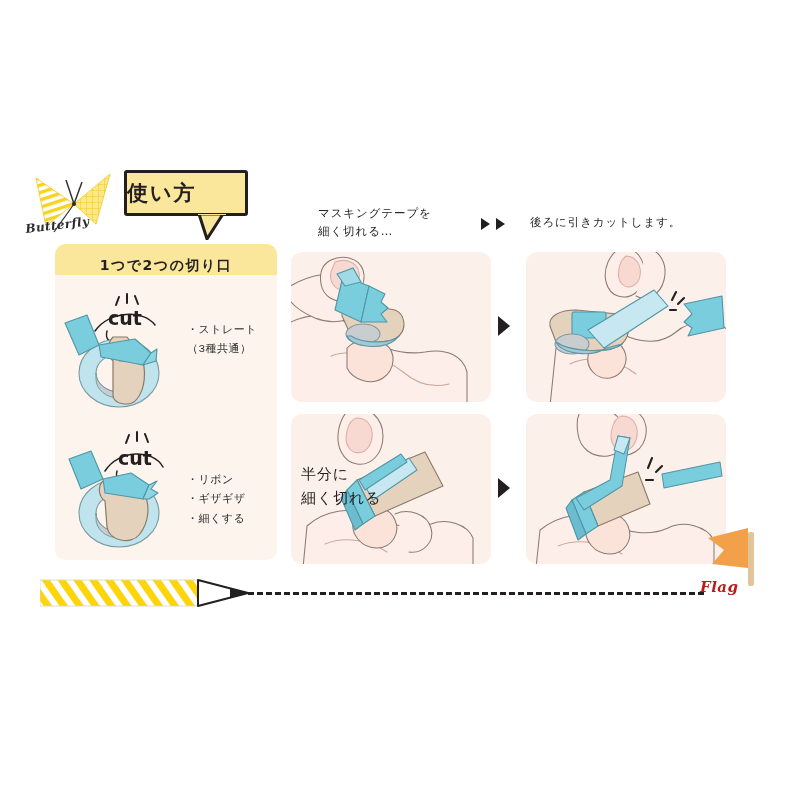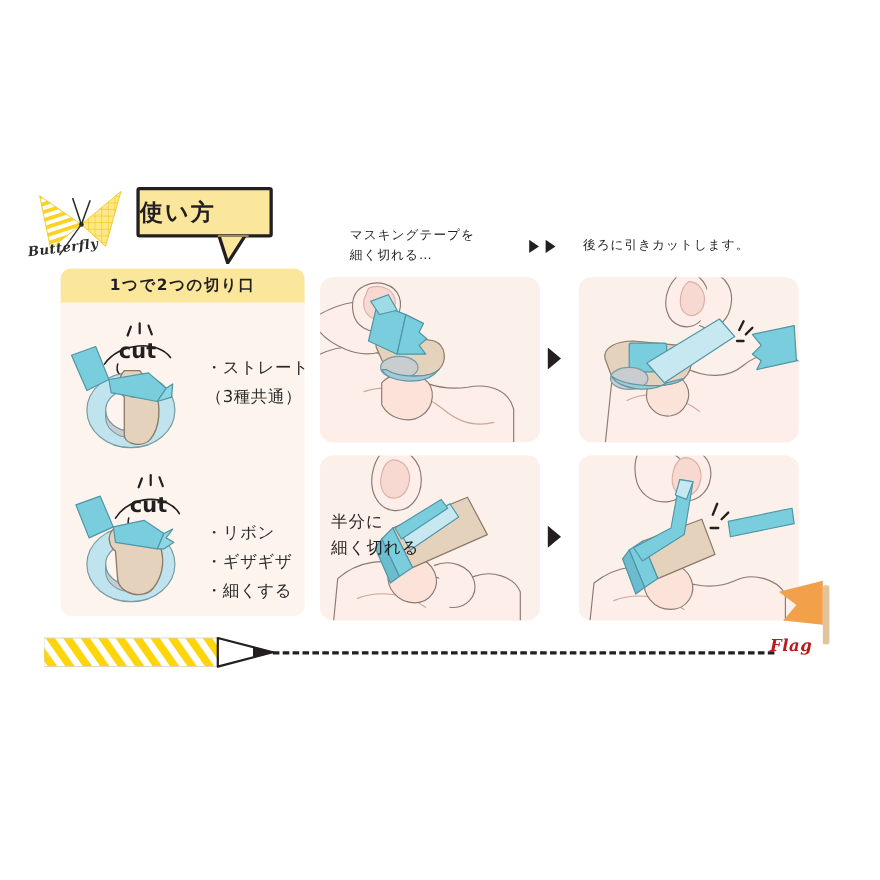--- a/index.html
+++ b/index.html
@@ -35,30 +35,30 @@
   }
   #howto-bubble-tail{position:absolute;left:198px;top:214px;width:28px;height:26px;}
 
   
   #feature-card{
     position:absolute;left:55px;top:244px;width:222px;height:316px;
     background:#fcf4ed;border-radius:10px;overflow:hidden;
   }
   #feature-card-header{
     height:31px;background:#fbe79b;border-radius:10px 10px 0 0;
-    display:flex;align-items:center;justify-content:center;
+    display:flex;align-items:flex-end;justify-content:center;
   }
   #feature-card-header .txt{
     font-size:14px;font-weight:700;color:#231f20;letter-spacing:1.5px;
   }
   .feature-row{position:relative;height:140px;}
   .feature-art{position:absolute;left:2px;top:0;width:136px;height:140px;}
   .feature-bullets{
     position:absolute;right:6px;top:46px;width:84px;
-    font-size:15px;color:#2b2b2b;line-height:1.75;letter-spacing:.5px;
+    font-size:11px;color:#2b2b2b;line-height:1.75;letter-spacing:.5px;font-family:Liberation Mono, monospace;
   }
   .feature-bullets div{white-space:nowrap;}
   .feature-bullets.two{top:56px;}
 
   
   .step-caption{
     position:absolute;font-size:11.5px;color:#231f20;line-height:1.55;
     letter-spacing:.9px;text-align:left;white-space:nowrap;
   }
   #caption-step1{left:318px;top:205px;}

